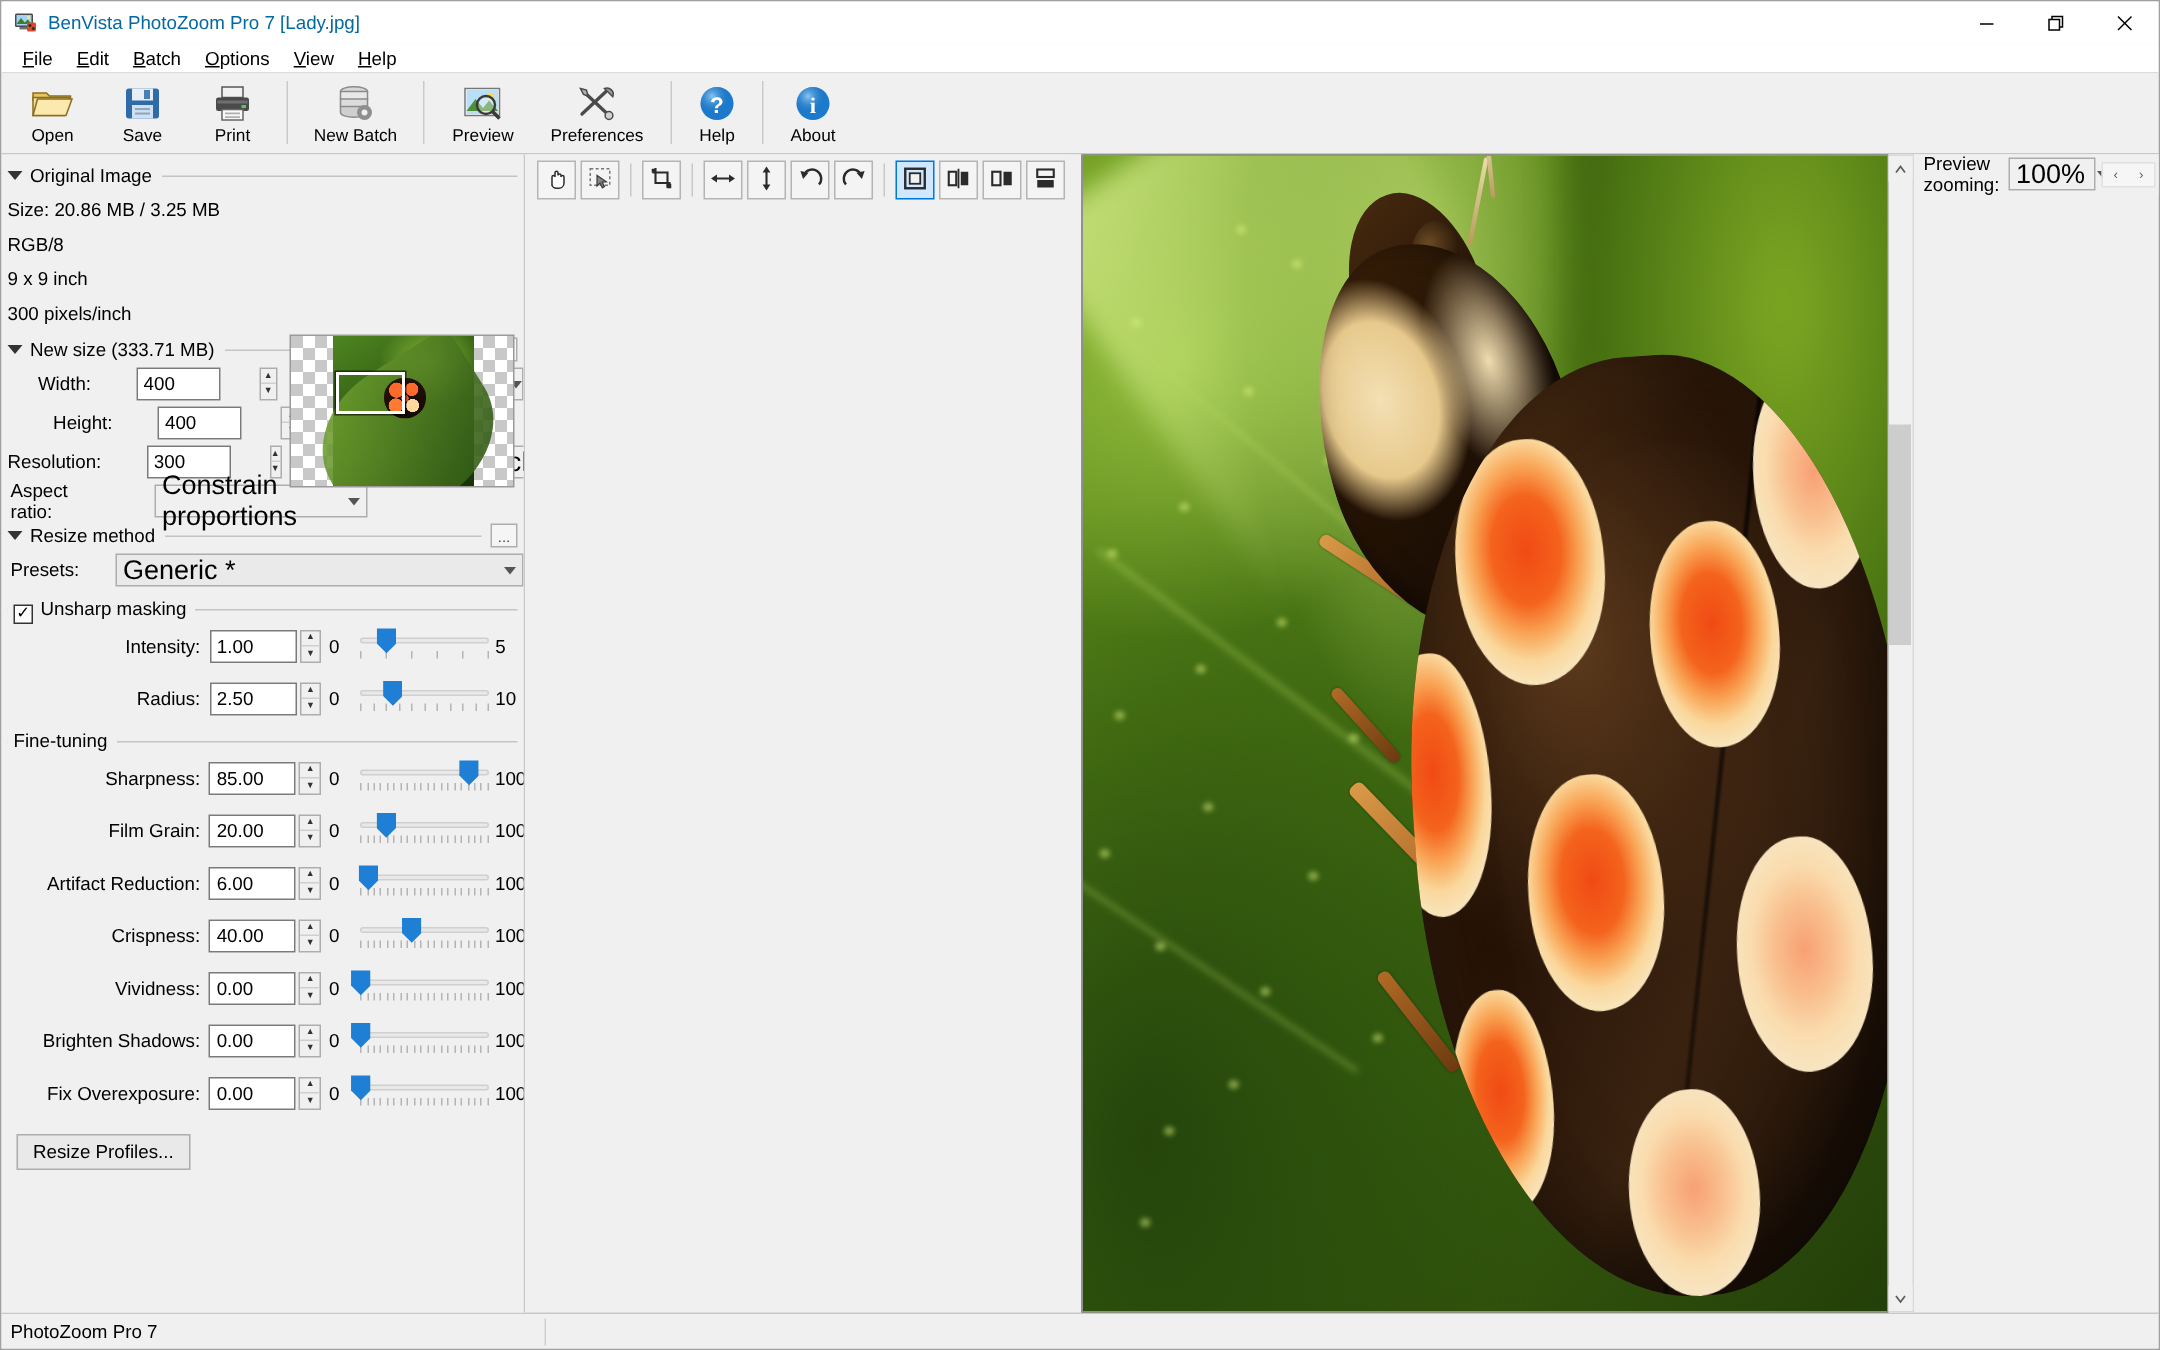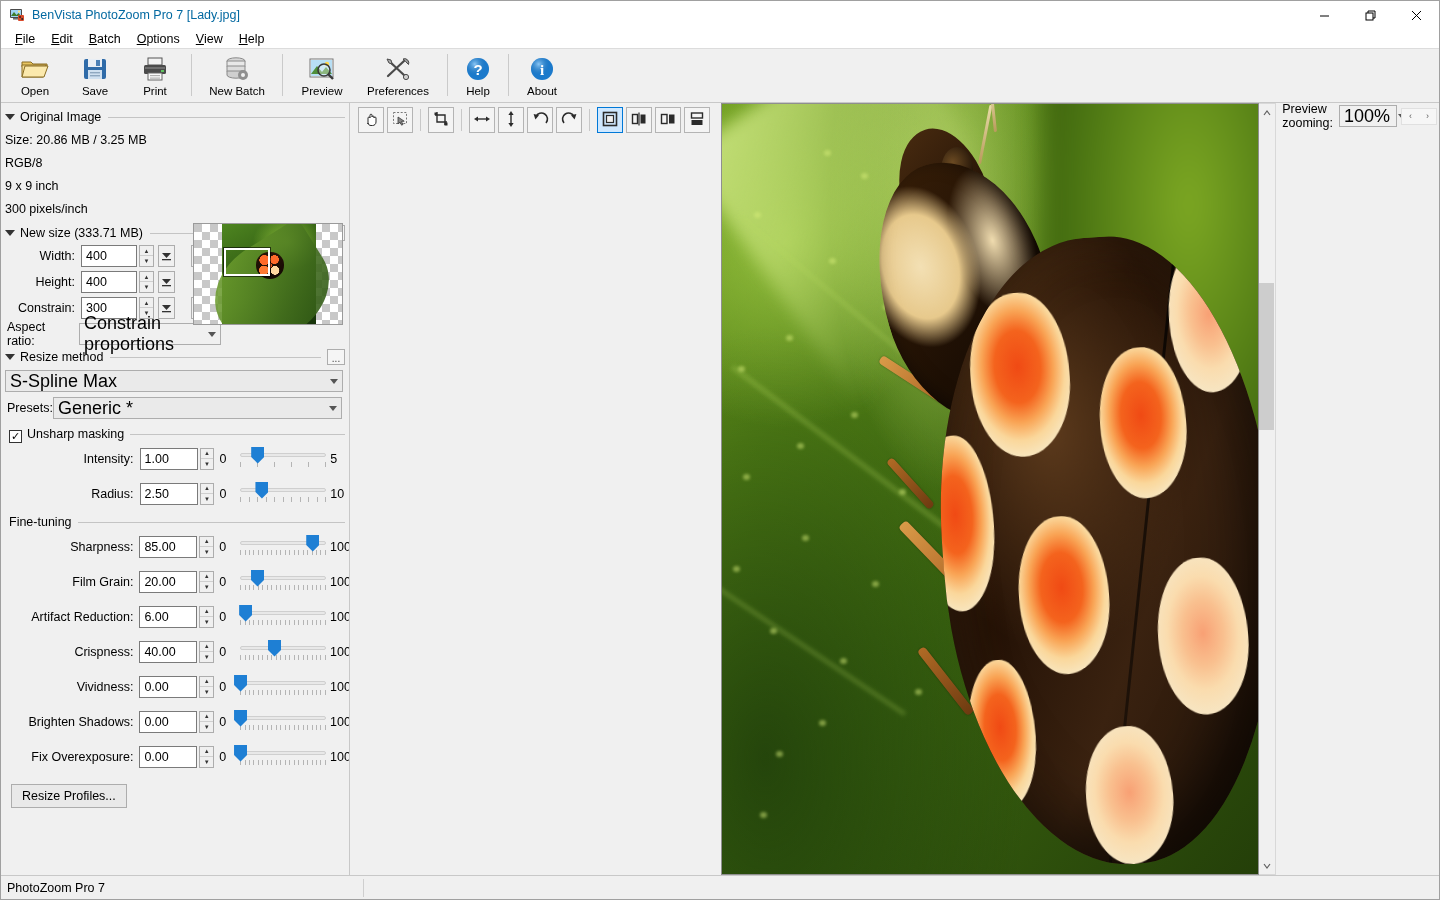--- a/index.html
+++ b/index.html
@@ -157,21 +157,21 @@
       radial-gradient(circle at 50% 50%, #e8561c 0 12%, rgba(0,0,0,0) 13%),
       linear-gradient(160deg, #2a1508 0%, #120803 100%);
   }
   .thumb-sel {
     position: absolute; left: 30px; top: 24px; width: 46px; height: 28px;
     border: 2px solid #fff; box-shadow: 0 0 0 1px rgba(0,0,0,.6);
   }
 
   .row {
     display: flex; align-items: center;
-    height: 26px; padding-left: 4px;
+    height: 26px; padding-left: 4px; gap: 24px;
   }
   .row .lbl {
     text-align: right; font-size: 12.5px;
     padding-right: 6px;
   }
   input.txt {
     height: 22px; border: 1px solid #7a7a7a; background: #fff;
     font-family: "Liberation Sans", sans-serif; font-size: 12.5px;
     padding: 0 4px; color: #000; outline: none;
   }
@@ -680,21 +680,21 @@
         </span>
         <span class="lockbtn">
           <svg width="11" height="11" viewBox="0 0 11 11">
               <polygon points="1,2 10,2 5.5,7" fill="#333"></polygon>
               <rect x="1" y="8" width="9" height="1.3" fill="#333"></rect>
             </svg>
         </span>
       </div>
 
       <div class="row">
-        <span class="lbl" style="width:76px">Constrain:</span>
+        <span class="lbl" style="width:76px">Resolution:</span>
         <input class="txt" style="width: 56px;" value="300">
         <span class="spin">
           <div>▲</div>
           <div>▼</div>
         </span>
         <span class="lockbtn">
           <svg width="11" height="11" viewBox="0 0 11 11">
               <polygon points="1,2 10,2 5.5,7" fill="#333"></polygon>
               <rect x="1" y="8" width="9" height="1.3" fill="#333"></rect>
             </svg>
@@ -714,26 +714,20 @@
       </div>
 
       
       <div class="grouphdr">
         <span class="tri"></span>
         <span>Resize method</span>
         <span class="line"></span>
         <span class="dots-btn">...</span>
       </div>
 
-      <div class="row" style="height:28px">
-        <span class="cbo cbo-white" style="width:338px">
-          <span>S-Spline Max</span>
-          <span class="caret"></span>
-        </span>
-      </div>
 
       <div class="row">
         <span class="lbl" style="width:48px;text-align:left;padding-left:2px">Presets:</span>
         <span class="cbo cbo-white" style="width:289px">
           <span>Generic *</span>
           <span class="caret"></span>
         </span>
       </div>
 
       

